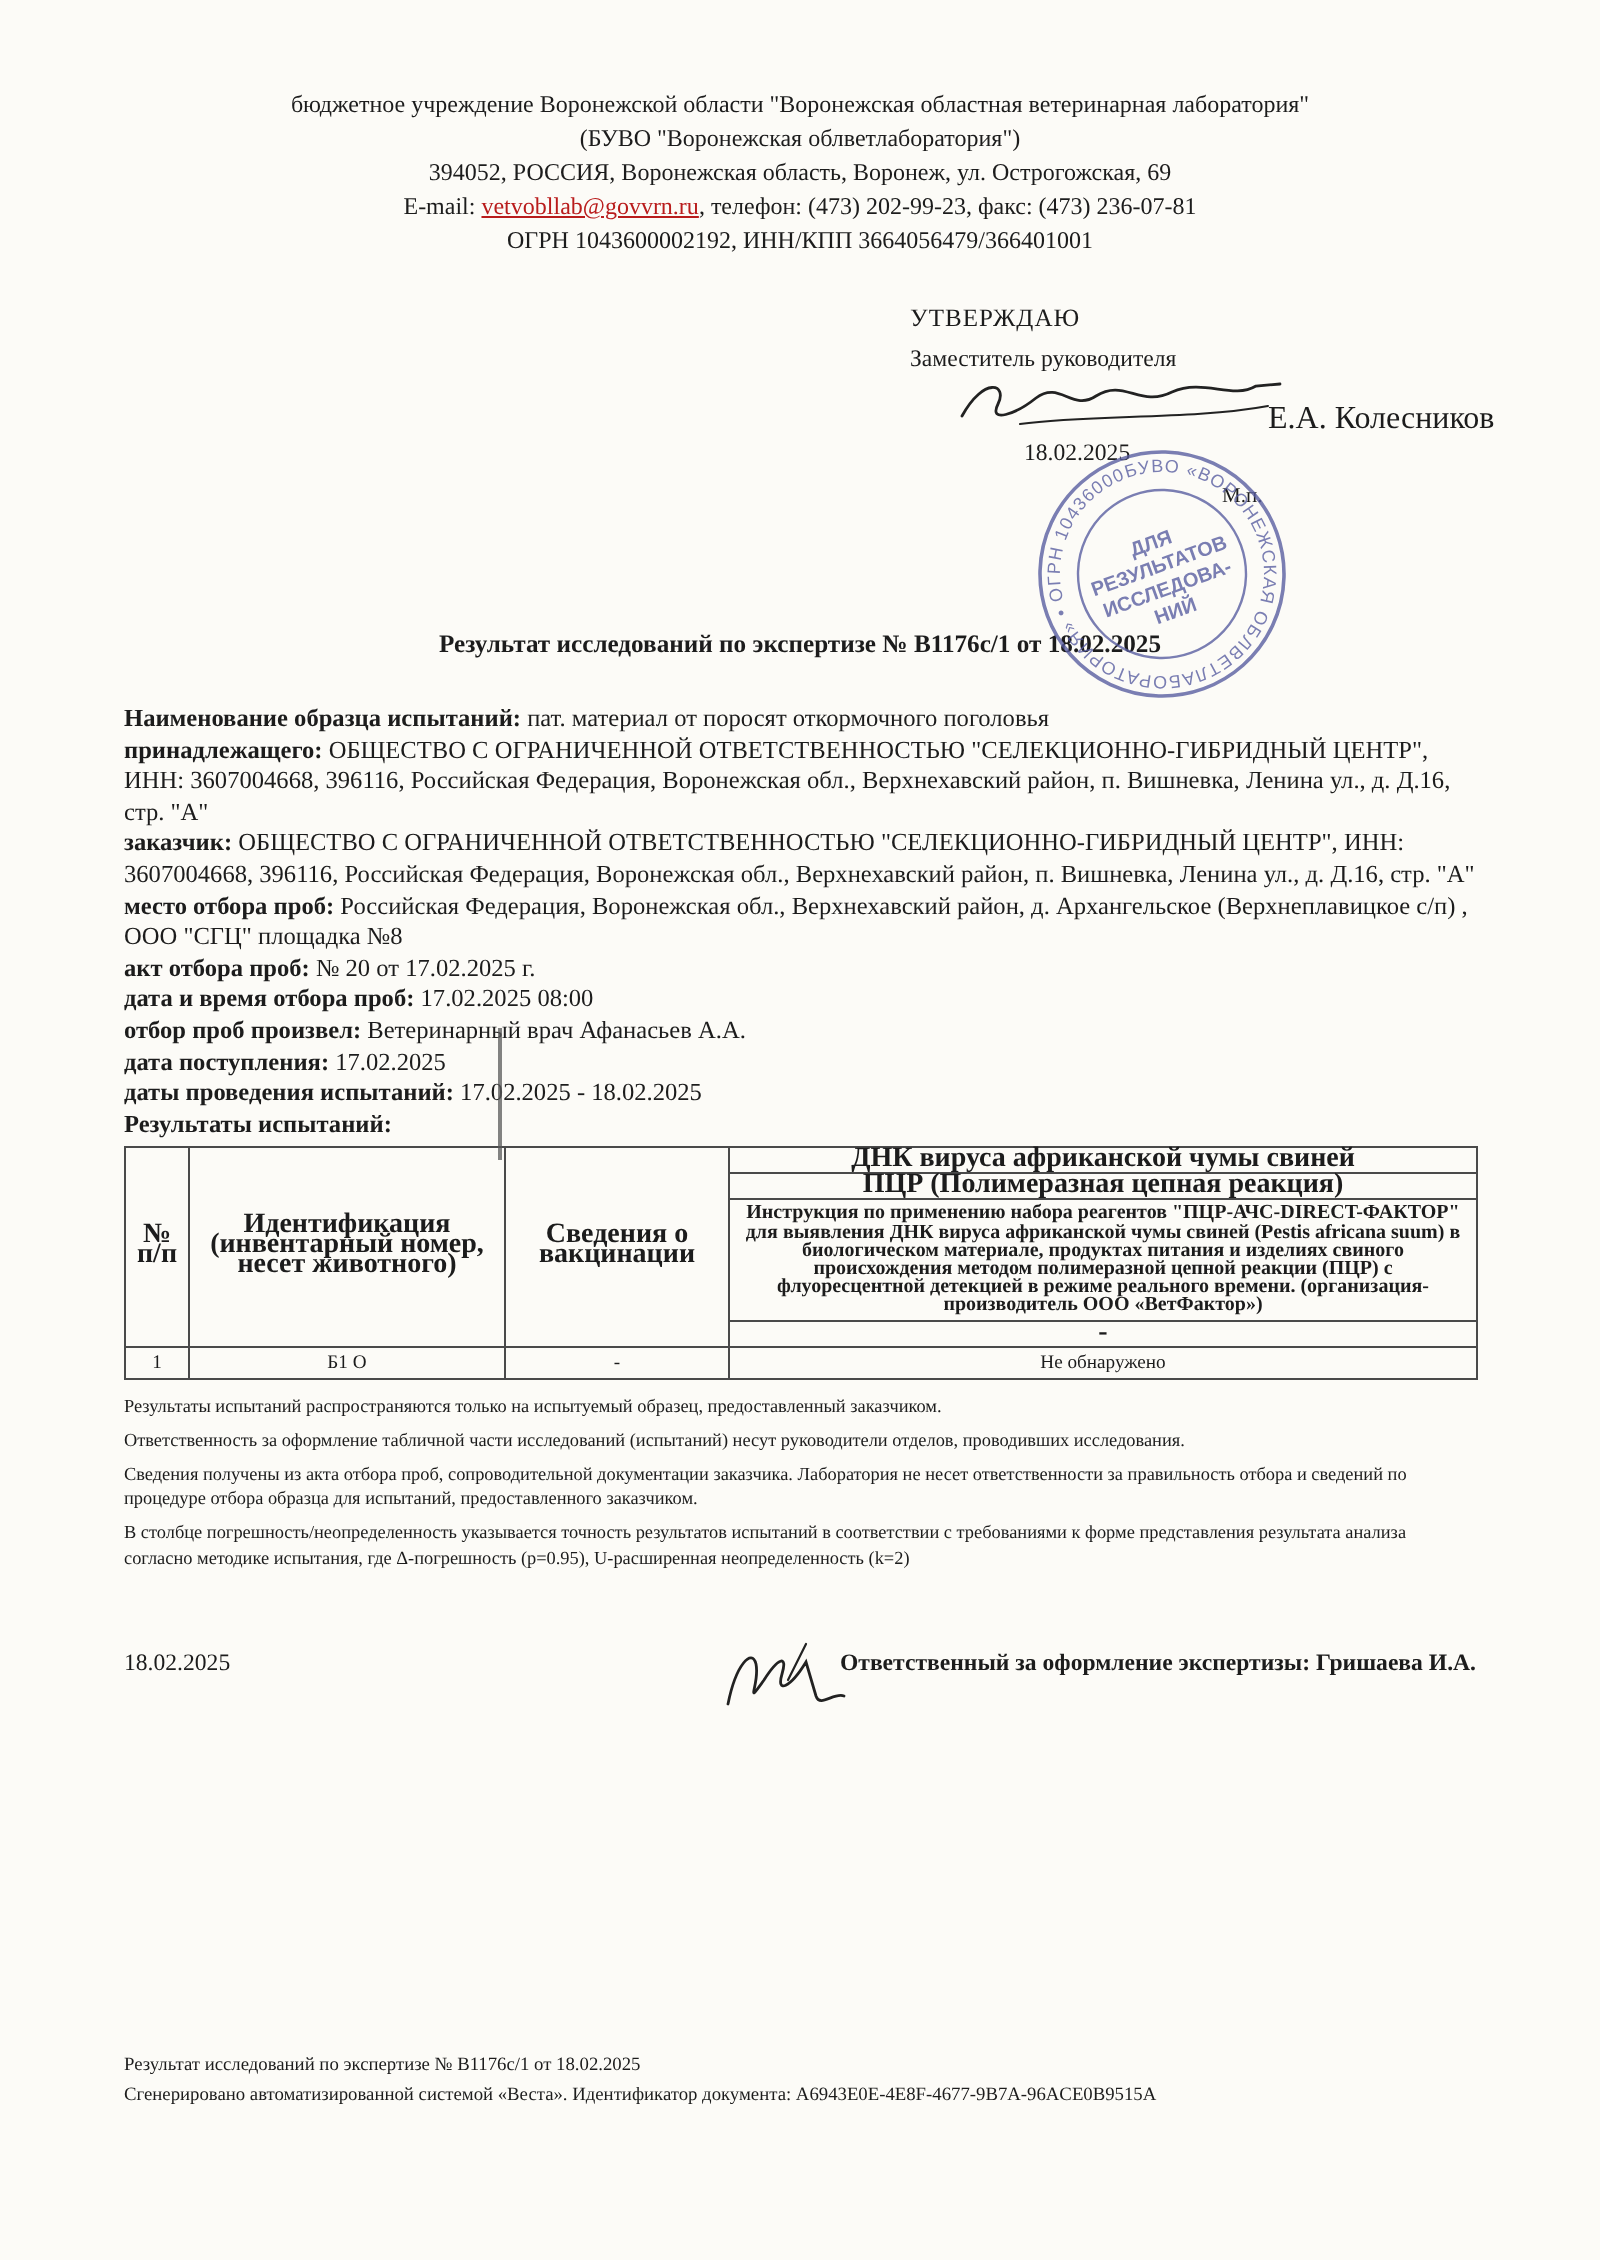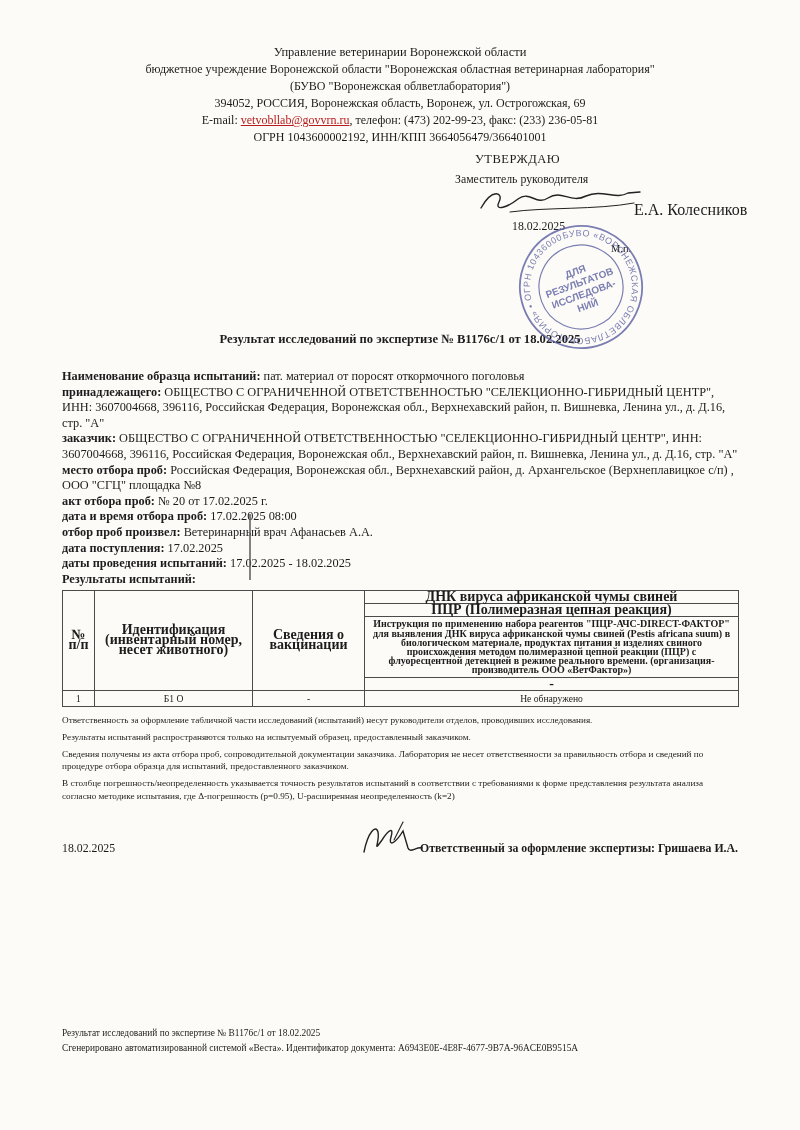--- a/index.html
+++ b/index.html
@@ -14,21 +14,21 @@
   }
   .content { padding:44px 62px 0 62px; }
 
   
   .doc-header { text-align:center; font-size:12px; line-height:17px; }
   .doc-header .l1 { font-size:12.5px; }
   .email-link { text-decoration:underline; color:#b91c1c; cursor:pointer; }
 
   
   .abs { position:absolute; white-space:nowrap; }
-  .approve-label { left:455px; top:152px; font-size:12.5px; letter-spacing:.5px;margin-left:20px; }
+  .approve-label { left:455px; top:152px; font-size:12.5px; letter-spacing:.5px; }
   .approve-pos   { left:455px; top:172px; font-size:11.8px; }
   .approve-name  { left:634px; top:201px; font-size:16px; }
   .approve-date  { left:512px; top:219px; font-size:11.8px; }
   .seal-mark     { left:611px; top:243px; font-size:10.5px; }
 
   .sig1 { position:absolute; left:476px; top:184px; }
   .sig2 { position:absolute; left:356px; top:816px; }
   .sig-path { stroke:#222; fill:none; stroke-width:1.4; stroke-linecap:round; }
 
   .stamp { position:absolute; left:506px; top:212px; transform:rotate(-20deg); opacity:.78; }
@@ -64,25 +64,24 @@
   .doc-footer { position:absolute; left:62px; top:1026px; font-size:9.4px; line-height:14.5px; }
 </style>
 </head>
 <body>
 
 <div class="page">
 
   <div class="content">
 
     <div class="doc-header">
-      <div class="l1">Управление ветеринарии Воронежской области</div>
       <div>бюджетное учреждение Воронежской области "Воронежская областная ветеринарная лаборатория"</div>
       <div>(БУВО "Воронежская облветлаборатория")</div>
       <div>394052, РОССИЯ, Воронежская область, Воронеж, ул. Острогожская, 69</div>
-      <div><span>E-mail: </span><span class="email-link">vetvobllab@govvrn.ru</span><span>, телефон: (473) 202-99-23, факс: (233) 236-05-81</span></div>
+      <div><span>E-mail: </span><span class="email-link">vetvobllab@govvrn.ru</span><span>, телефон: (473) 202-99-23, факс: (473) 236-07-81</span></div>
       <div>ОГРН 1043600002192, ИНН/КПП 3664056479/366401001</div>
     </div>
 
     <div class="doc-title">Результат исследований по экспертизе № В1176с/1 от 18.02.2025</div>
 
     <div class="fields">
       <p><span class="f-label">Наименование образца испытаний:</span><span> пат. материал от поросят откормочного поголовья</span></p>
       <p><span class="f-label">принадлежащего:</span><span> ОБЩЕСТВО С ОГРАНИЧЕННОЙ ОТВЕТСТВЕННОСТЬЮ "СЕЛЕКЦИОННО-ГИБРИДНЫЙ ЦЕНТР", ИНН: 3607004668, 396116, Российская Федерация, Воронежская обл., Верхнехавский район, п. Вишневка, Ленина ул., д. Д.16, стр. "А"</span></p>
       <p><span class="f-label">заказчик:</span><span> ОБЩЕСТВО С ОГРАНИЧЕННОЙ ОТВЕТСТВЕННОСТЬЮ "СЕЛЕКЦИОННО-ГИБРИДНЫЙ ЦЕНТР", ИНН: 3607004668, 396116, Российская Федерация, Воронежская обл., Верхнехавский район, п. Вишневка, Ленина ул., д. Д.16, стр. "А"</span></p>
       <p><span class="f-label">место отбора проб:</span><span> Российская Федерация, Воронежская обл., Верхнехавский район, д. Архангельское (Верхнеплавицкое с/п) , ООО "СГЦ" площадка №8</span></p>
@@ -120,22 +119,22 @@
         <tr>
           <td class="data-cell">1</td>
           <td class="data-cell">Б1 О</td>
           <td class="data-cell">-</td>
           <td class="data-cell">Не обнаружено</td>
         </tr>
       </tbody>
     </table>
 
     <div class="notes">
+      <p>Результаты испытаний распространяются только на испытуемый образец, предоставленный заказчиком.</p>
       <p>Ответственность за оформление табличной части исследований (испытаний) несут руководители отделов, проводивших исследования.</p>
-      <p>Результаты испытаний распространяются только на испытуемый образец, предоставленный заказчиком.</p>
       <p>Сведения получены из акта отбора проб, сопроводительной документации заказчика. Лаборатория не несет ответственности за правильность отбора и сведений по процедуре отбора образца для испытаний, предоставленного заказчиком.</p>
       <p>В столбце погрешность/неопределенность указывается точность результатов испытаний в соответствии с требованиями к форме представления результата анализа согласно методике испытания, где Δ-погрешность (p=0.95), U-расширенная неопределенность (k=2)</p>
     </div>
 
     <div class="signoff">
       <span>18.02.2025</span>
       <span class="resp">Ответственный за оформление экспертизы: Гришаева И.А.</span>
     </div>
   </div>
 

